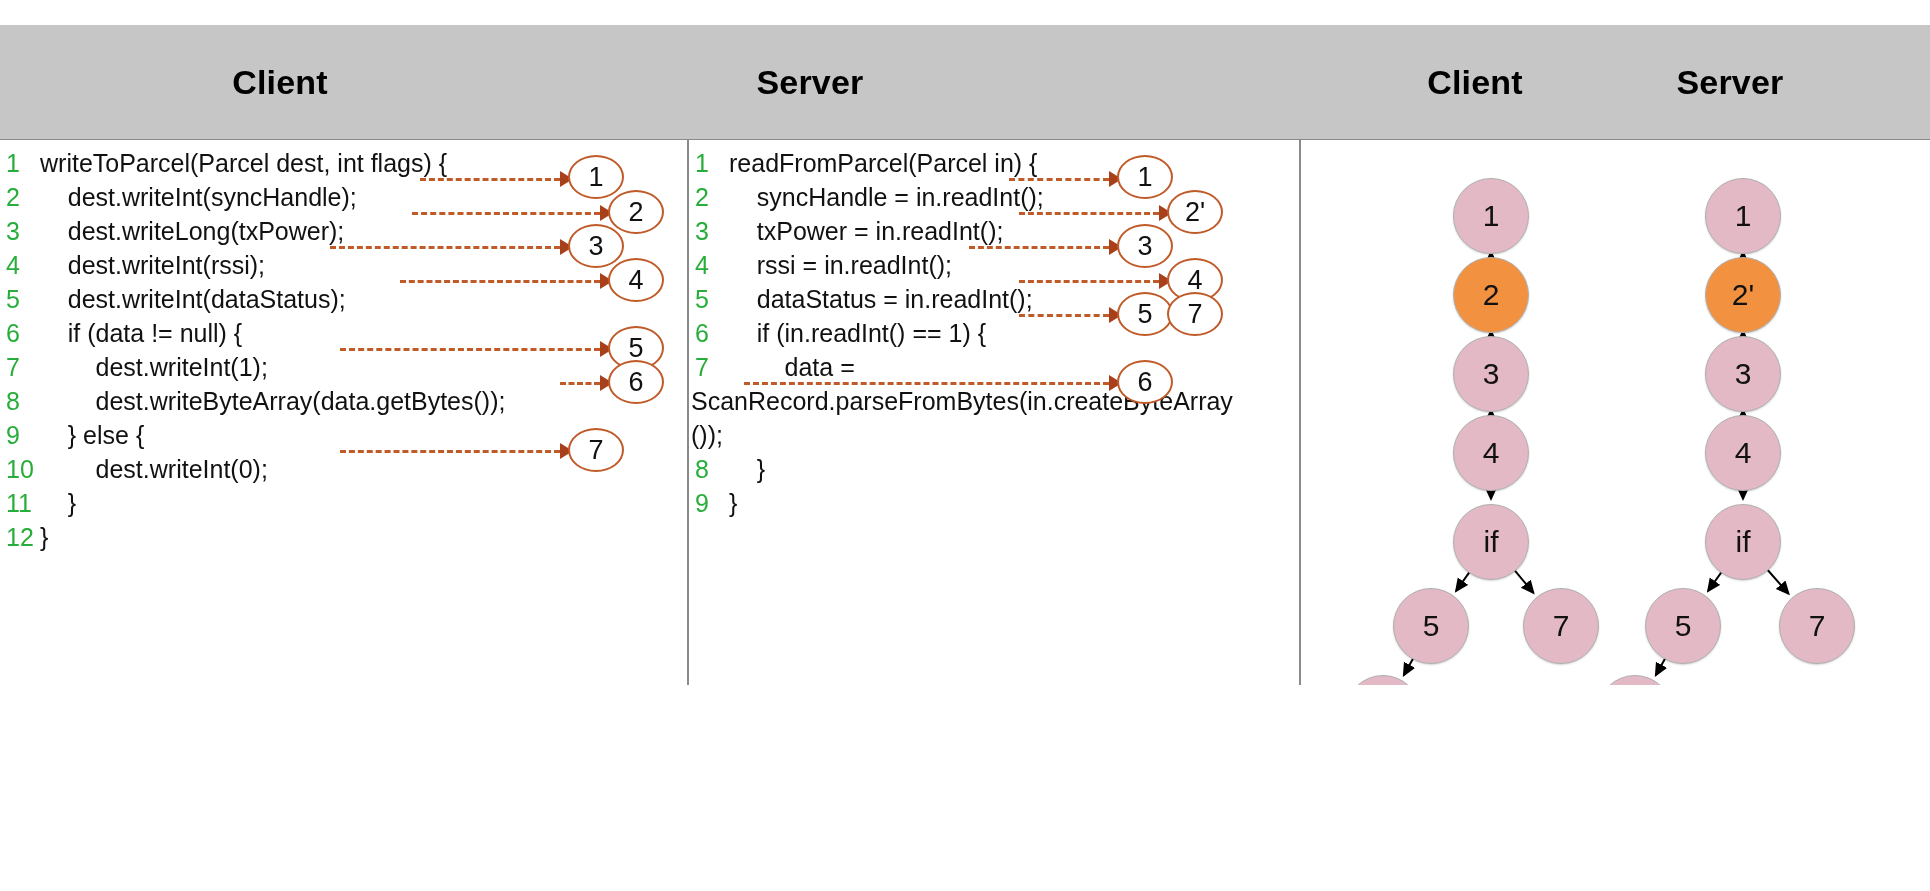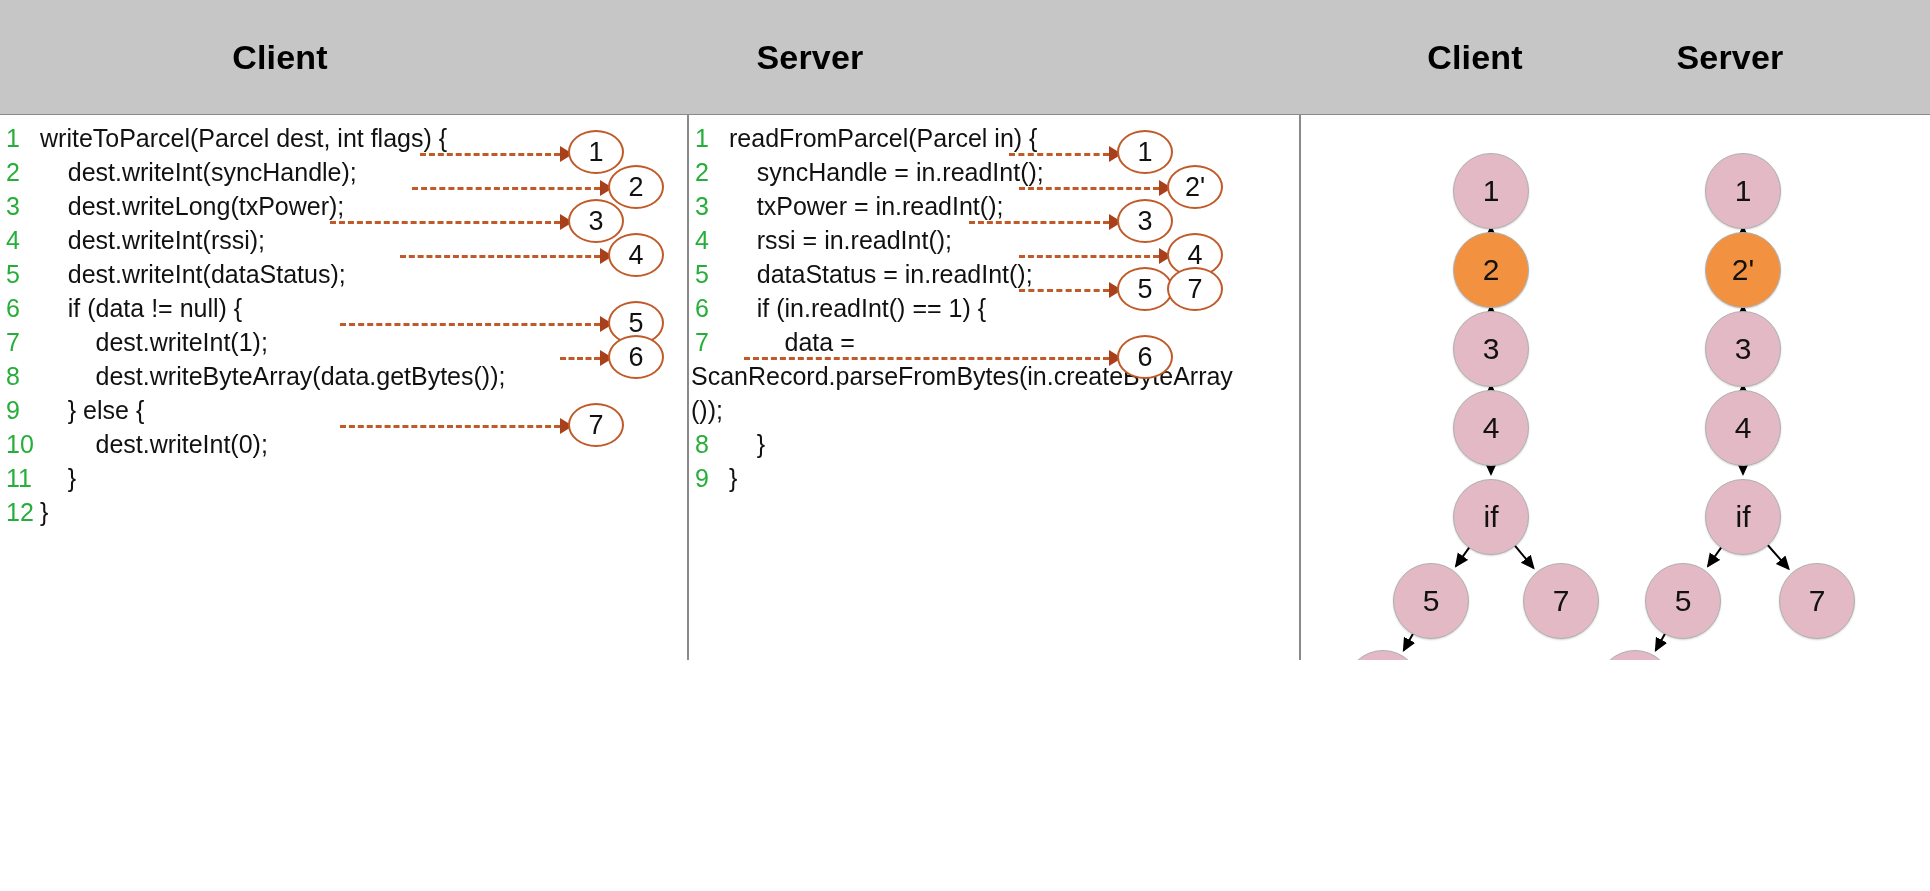--- a/index.html
+++ b/index.html
@@ -2,20 +2,21 @@
 <html><head>
 <meta charset="utf-8">
 <style>
   html,body{margin:0;padding:0;background:#ffffff;}
   body{font-family:"Liberation Sans",sans-serif;}
   .figure{
     position:relative;
     width:1930px;height:660px;
     background:#bef264;
     overflow:hidden;
+    margin-top:25px;
   }
   
   .header-band{
     position:absolute;left:0;top:0;width:1930px;height:114px;
     background:#c6c6c6;
   }
   .header-title{
     position:absolute;top:38px;
     font-size:34px;font-weight:bold;color:#000;
     text-align:center;letter-spacing:0.2px;

